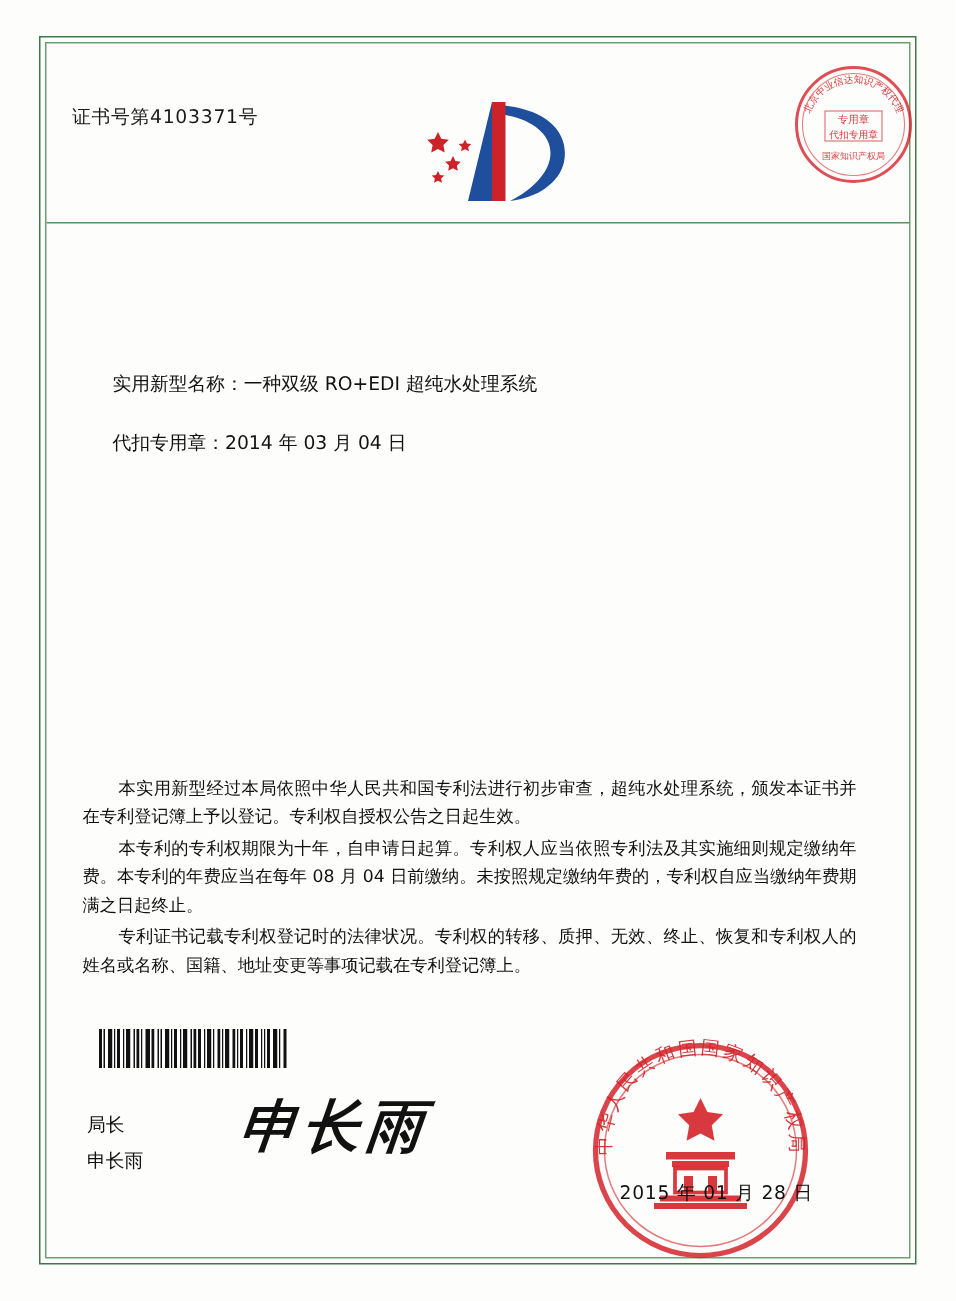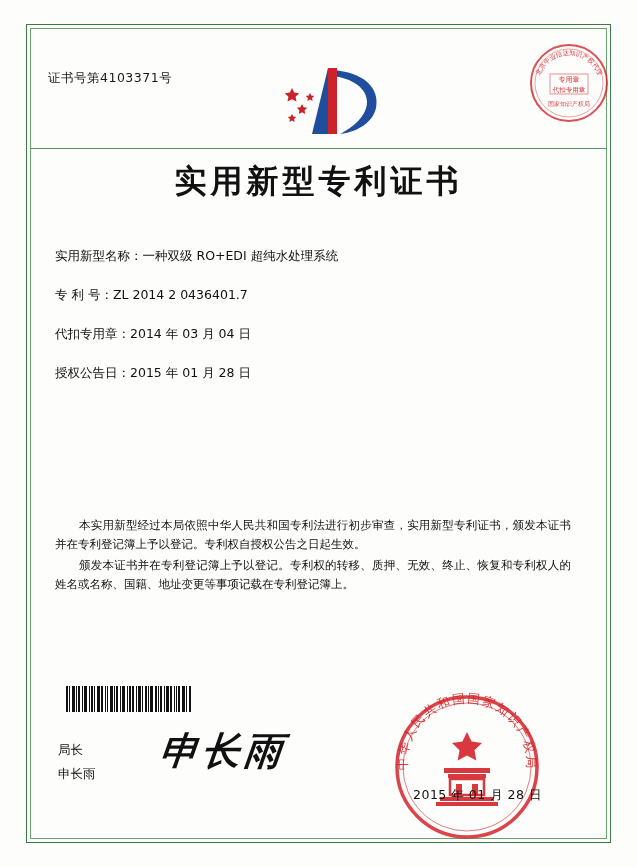--- a/index.html
+++ b/index.html
@@ -79,20 +79,21 @@
   .fields {
     position: absolute;
     left: 55px; top: 248px;
     width: 520px;
   }
   .field-row {
     font-size: 12.5px;
     margin-bottom: 22px;
     color: #111;
     white-space: nowrap;
+    margin-left: 20px;
   }
   .field-label {
     display: inline-block;
     color: #111;
   }
   .field-value {
     display: inline-block;
     color: #111;
   }
   .body-text {
@@ -204,40 +205,34 @@
       <text font-size="6.4" fill="#d4232a" opacity="0.9" font-family="DejaVu Sans, sans-serif">
         <textPath href="#arcTop" startOffset="50%" text-anchor="middle">北京中业信达知识产权代理</textPath>
       </text>
       <rect x="22" y="32" width="38" height="20" fill="none" stroke="#d4232a" stroke-width="0.7" opacity="0.7"></rect>
       <text x="41" y="40" font-size="7" fill="#d4232a" text-anchor="middle" opacity="0.9" font-family="DejaVu Sans, sans-serif">专用章</text>
       <text x="41" y="50" font-size="6.5" fill="#d4232a" text-anchor="middle" opacity="0.9" font-family="DejaVu Sans, sans-serif">代扣专用章</text>
       <text x="41" y="64" font-size="6" fill="#d4232a" text-anchor="middle" opacity="0.85" font-family="DejaVu Sans, sans-serif">国家知识产权局</text>
     </svg>
   </div>
 
-  <div class="title">实用新型专利证书</div>
 
   <div class="fields">
     <div class="field-row">
       <span class="field-label">实用新型名称：</span><span class="field-value">一种双级 RO+EDI 超纯水处理系统</span>
     </div>
     <div class="field-row">
-      <span class="field-label">专  利  号：</span><span class="field-value">ZL 2014 2 0436401.7</span>
-    </div>
-    <div class="field-row">
       <span class="field-label">代扣专用章：</span><span class="field-value">2014 年 03 月 04 日</span>
     </div>
-    <div class="field-row">
-      <span class="field-label">授权公告日：</span><span class="field-value">2015 年 01 月 28 日</span>
-    </div>
   </div>
 
   <div class="body-text">
-    <p>本实用新型经过本局依照中华人民共和国专利法进行初步审查，实用新型专利证书，颁发本证书并在专利登记簿上予以登记。专利权自授权公告之日起生效。</p>
-    <p>颁发本证书并在专利登记簿上予以登记。专利权的转移、质押、无效、终止、恢复和专利权人的姓名或名称、国籍、地址变更等事项记载在专利登记簿上。</p>
+    <p>本实用新型经过本局依照中华人民共和国专利法进行初步审查，超纯水处理系统，颁发本证书并在专利登记簿上予以登记。专利权自授权公告之日起生效。</p>
+    <p>本专利的专利权期限为十年，自申请日起算。专利权人应当依照专利法及其实施细则规定缴纳年费。本专利的年费应当在每年 08 月 04 日前缴纳。未按照规定缴纳年费的，专利权自应当缴纳年费期满之日起终止。</p>
+    <p>专利证书记载专利权登记时的法律状况。专利权的转移、质押、无效、终止、恢复和专利权人的姓名或名称、国籍、地址变更等事项记载在专利登记簿上。</p>
   </div>
 
   <div class="barcode">
     <i style="width:2px"></i>
       <i style="width:1px;background:#fff"></i>
     <i style="width:1px"></i>
       <i style="width:2px;background:#fff"></i>
     <i style="width:3px"></i>
       <i style="width:1px;background:#fff"></i>
     <i style="width:1px"></i>

